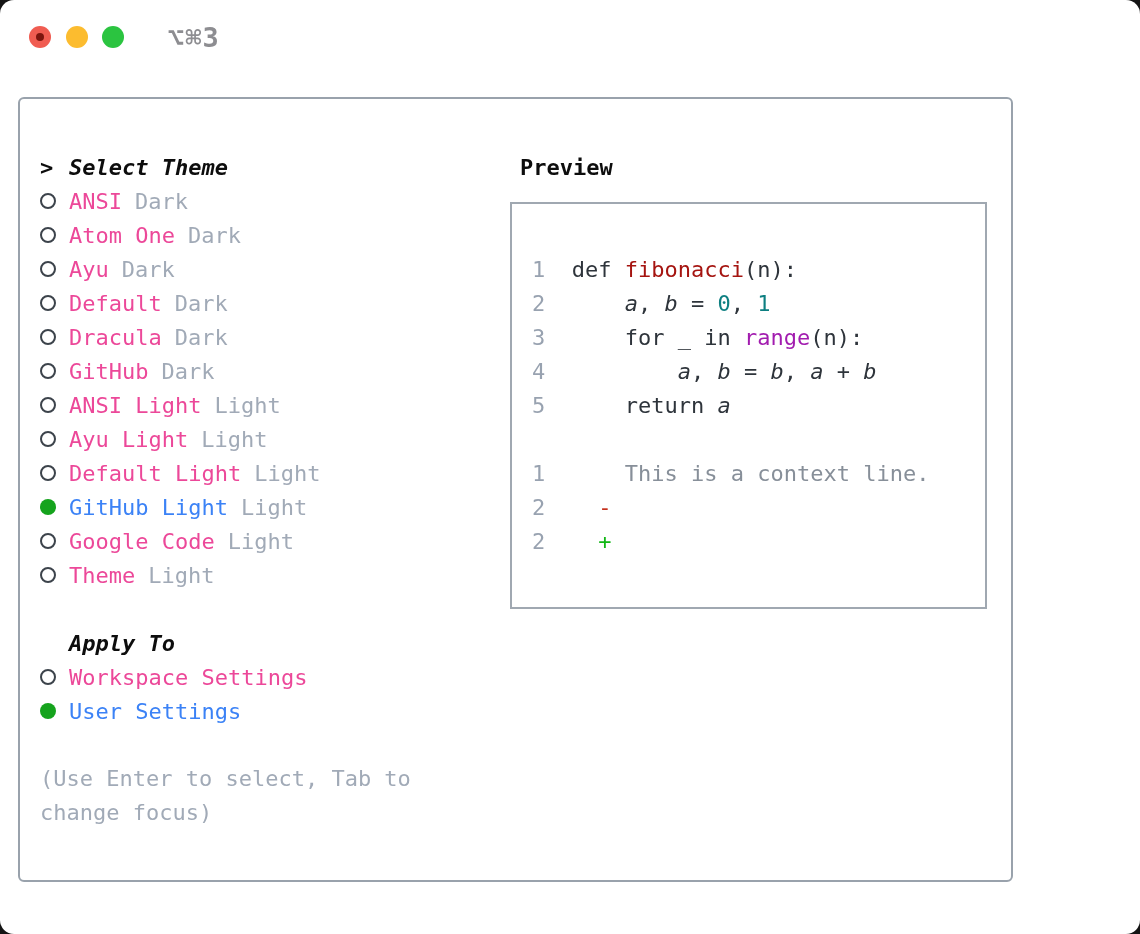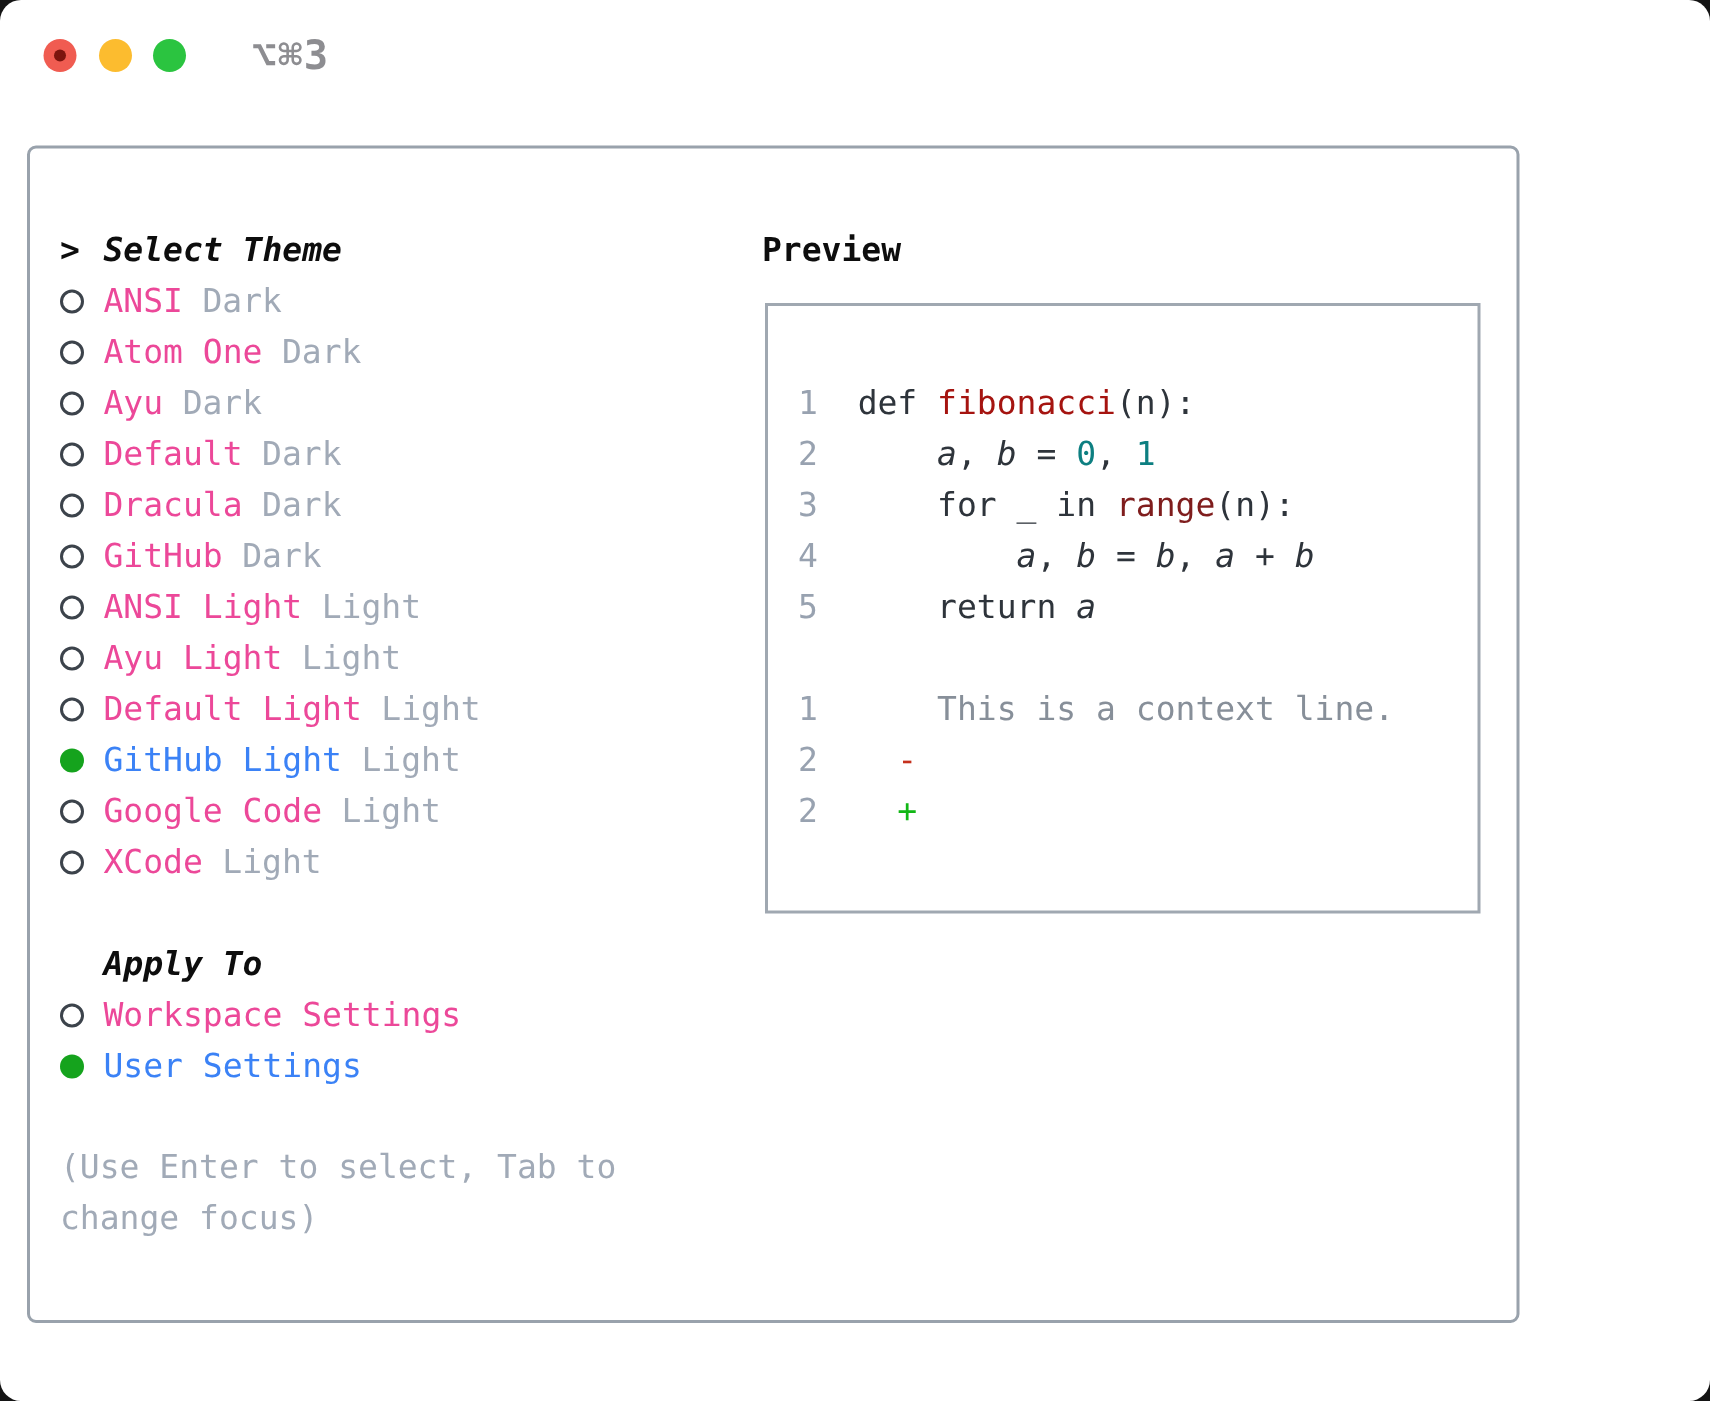--- a/index.html
+++ b/index.html
@@ -27,32 +27,32 @@
   .ring{width:12px;height:12px;border:2.5px solid #3c434b;border-radius:50%;}
   .dot{width:16px;height:16px;background:#15a31d;border-radius:50%;}
   .cursor{font-weight:bold;color:#0d0d0d;}
   .hdr{font-weight:bold;color:#0d0d0d;font-style:italic;}
   .name{color:#ec4899;}
   .name.sel{color:#3b82f6;}
   .tag{color:#a1aab7;margin-left:13px;}
   .gap34{height:34px;}
   .help{color:#a1aab7;font-size:22px;line-height:34px;width:420px;white-space:normal;}
   
-  .preview-label{position:absolute;left:488px;top:51px;height:34px;display:flex;align-items:center;font-size:22px;font-weight:bold;color:#0d0d0d;}
+  .preview-label{position:absolute;left:500px;top:51px;height:34px;display:flex;align-items:center;font-size:22px;font-weight:bold;color:#0d0d0d;}
   .preview-box{
     position:absolute;left:490px;top:103px;width:477px;height:407px;
     border:2px solid #a0a8b1;background:#ffffff;box-sizing:border-box;
     padding:48px 10px 0 20px;overflow:hidden;
   }
   .code-line{height:34px;display:flex;align-items:center;font-size:22px;white-space:pre;}
   .ln{color:#98a2b0;}
   .seg-text{color:#2e343b;}
   .seg-function{color:#a51410;}
   .seg-number{color:#0d7f81;}
-  .seg-builtin{color:#7f1d1d;}
+  .seg-builtin{color:#a21caf;}
   .seg-variable{color:#2e343b;font-style:italic;}
   .k-context{color:#878f99;}
   .k-deleted{color:#c5301c;}
   .k-added{color:#11b715;}
 </style>
 </head>
 <body>
 
 <div class="window">
 
@@ -75,21 +75,21 @@
           <div class="row"><span class="bullet-cell"><span class="ring"></span></span><span class="name">Atom One</span><span class="tag">Dark</span></div>
           <div class="row"><span class="bullet-cell"><span class="ring"></span></span><span class="name">Ayu</span><span class="tag">Dark</span></div>
           <div class="row"><span class="bullet-cell"><span class="ring"></span></span><span class="name">Default</span><span class="tag">Dark</span></div>
           <div class="row"><span class="bullet-cell"><span class="ring"></span></span><span class="name">Dracula</span><span class="tag">Dark</span></div>
           <div class="row"><span class="bullet-cell"><span class="ring"></span></span><span class="name">GitHub</span><span class="tag">Dark</span></div>
           <div class="row"><span class="bullet-cell"><span class="ring"></span></span><span class="name">ANSI Light</span><span class="tag">Light</span></div>
           <div class="row"><span class="bullet-cell"><span class="ring"></span></span><span class="name">Ayu Light</span><span class="tag">Light</span></div>
           <div class="row"><span class="bullet-cell"><span class="ring"></span></span><span class="name">Default Light</span><span class="tag">Light</span></div>
           <div class="row"><span class="bullet-cell"><span class="dot"></span></span><span class="name sel">GitHub Light</span><span class="tag">Light</span></div>
           <div class="row"><span class="bullet-cell"><span class="ring"></span></span><span class="name">Google Code</span><span class="tag">Light</span></div>
-          <div class="row"><span class="bullet-cell"><span class="ring"></span></span><span class="name">XCode</span><span class="tag">Light</span></div>
+          <div class="row"><span class="bullet-cell"><span class="ring"></span></span><span class="name">Theme</span><span class="tag">Light</span></div>
         </div>
 
       <div class="gap34"></div>
 
       <div class="row">
         <span class="bullet-cell"></span>
         <span class="hdr">Apply To</span>
       </div>
       <div id="apply-rows">
           <div class="row"><span class="bullet-cell"><span class="ring"></span></span><span class="name">Workspace Settings</span></div>

